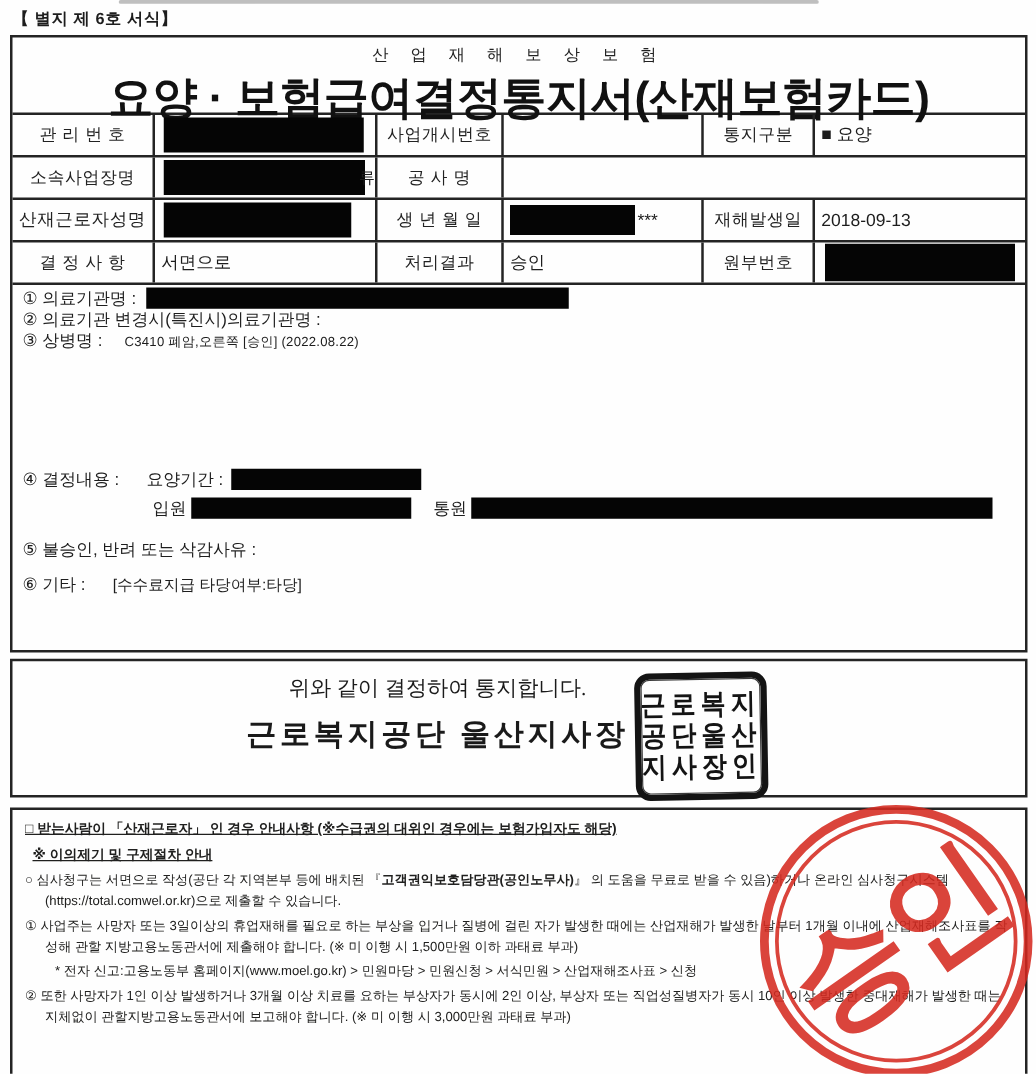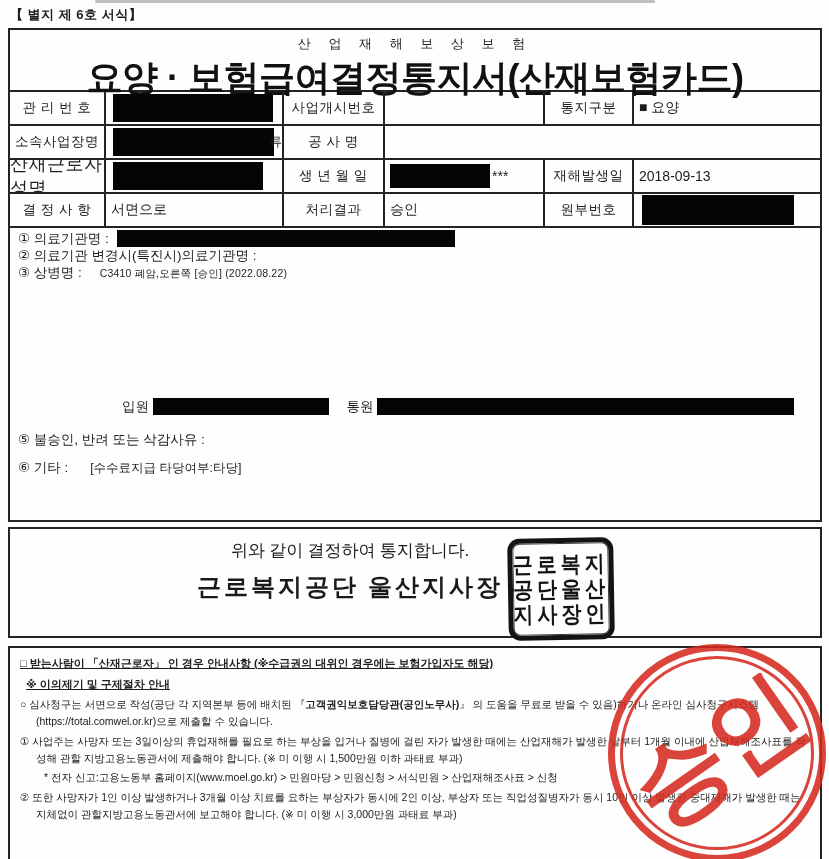--- a/index.html
+++ b/index.html
@@ -16,21 +16,21 @@
   .box-main{left:8px;top:28px;width:814px;height:494px;}
   .hdr{height:62px;border-bottom:2px solid #242424;text-align:center;box-sizing:border-box;padding-top:5px;}
   .hdr .program{font-size:13px;letter-spacing:7px;color:#222;}
   .hdr .title{font-size:36px;font-weight:bold;letter-spacing:-.5px;margin-top:1px;color:#111;}
 
   .trow{display:flex;height:34px;border-bottom:2px solid #242424;box-sizing:border-box;}
   .cell{box-sizing:border-box;border-right:2px solid #242424;display:flex;align-items:center;overflow:hidden;}
   .cell:last-child{border-right:none;}
   .lab{justify-content:center;font-size:13.5px;letter-spacing:.5px;color:#222;}
   .val{padding-left:5px;font-size:14px;}
-  .c1{width:96px;}.c2{width:178px;}.c3{width:101px;}.c4{width:160px;}.c5{width:89px;}.c6{flex:1;}
+  .c1{width:114px;}.c2{width:178px;}.c3{width:101px;}.c4{width:160px;}.c5{width:89px;}.c6{flex:1;}
   .wide{flex:1;}
   .redact{background:#050505;display:inline-block;}
 
   .details{position:relative;height:100%;font-size:13.5px;}
   .dline{position:absolute;left:8px;white-space:nowrap;}
   .small-val{font-size:10.5px;letter-spacing:.2px;}
 
   
   .box-mid{left:8px;top:527px;width:814px;height:111px;}
   .mid-text{position:absolute;left:40px;top:10px;width:600px;text-align:center;
@@ -88,21 +88,21 @@
     <div class="cell lab c1">소속사업장명</div>
     <div class="cell val c2">
         <span class="redact" style="width:162px;height:28px;margin-left:2px;"></span>
         <span style="margin-left:-5px;font-size:13px;">류</span>
       </div>
     <div class="cell lab c3">공 사 명</div>
     <div class="cell val wide"></div>
   </div>
 
   <div class="trow">
-    <div class="cell lab c1" style="font-size:18px;">산재근로자성명</div>
+    <div class="cell lab c1" style="font-size:14px;">산재근로자성명</div>
     <div class="cell val c2">
         <span class="redact" style="width:150px;height:28px;margin-left:2px;"></span>
       </div>
     <div class="cell lab c3">생 년 월 일</div>
     <div class="cell val c4">
         <span class="redact" style="width:100px;height:24px;"></span>
         <span style="margin-left:2px;">***</span>
       </div>
     <div class="cell lab c5">재해발생일</div>
     <div class="cell val c6">2018-09-13</div>
@@ -121,20 +121,25 @@
 
   <div class="details">
     <div class="dline" style="top:2px;">
       <span>① 의료기관명 :</span>
       <span class="redact" style="width:338px;height:17px;vertical-align:-4px;margin-left:4px;"></span>
     </div>
     <div class="dline" style="top:19px;">② 의료기관 변경시(특진시)의료기관명 :</div>
     <div class="dline" style="top:36px;">
       <span>③ 상병명 :</span>
       <span class="small-val" style="margin-left:14px;">C3410 폐암,오른쪽 [승인] (2022.08.22)</span>
+    </div>
+    <div class="dline" style="top:147px;">
+      <span>④ 결정내용 :</span>
+      <span style="margin-left:18px;">요양기간 :</span>
+      <span class="redact" style="width:152px;height:17px;vertical-align:-4px;margin-left:3px;"></span>
     </div>
     <div class="dline" style="top:170px;left:112px;">
       <span>입원</span>
       <span class="redact" style="width:176px;height:17px;vertical-align:-4px;"></span>
       <span style="margin-left:14px;">통원</span>
       <span class="redact" style="width:417px;height:17px;vertical-align:-4px;"></span>
     </div>
     <div class="dline" style="top:203px;">⑤ 불승인, 반려 또는 삭감사유 :</div>
     <div class="dline" style="top:231px;">
       <span>⑥ 기타 :</span>

